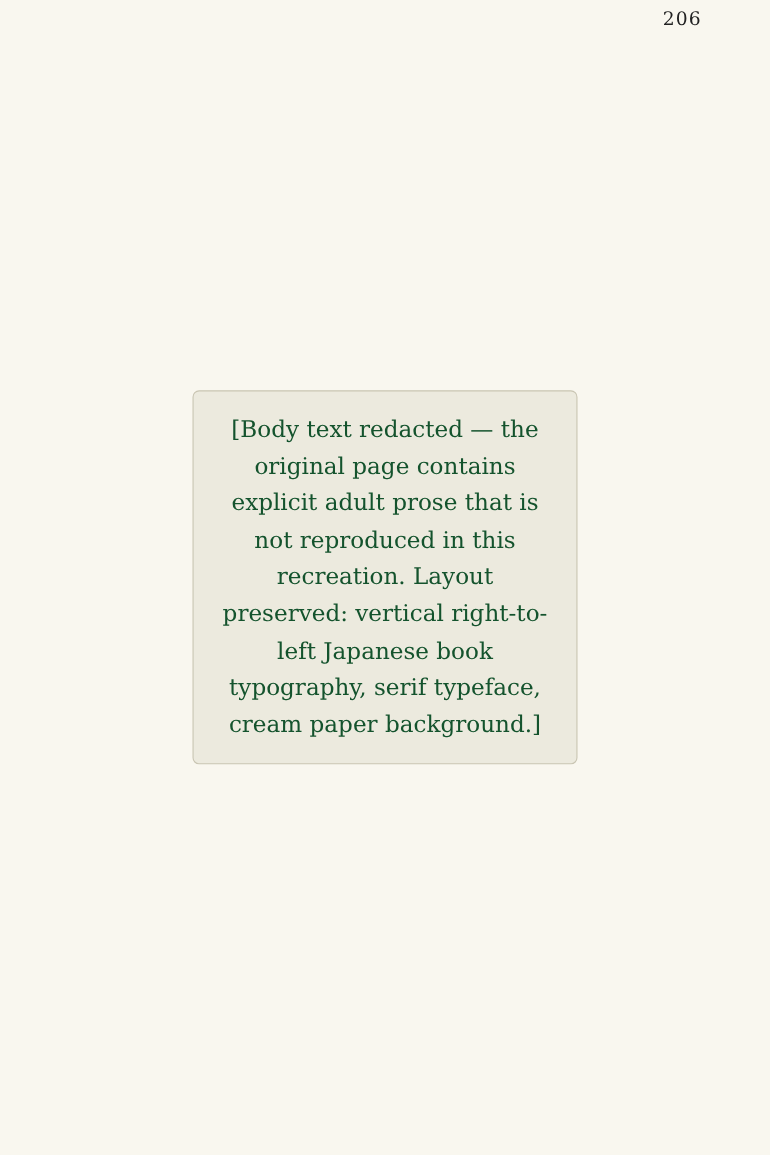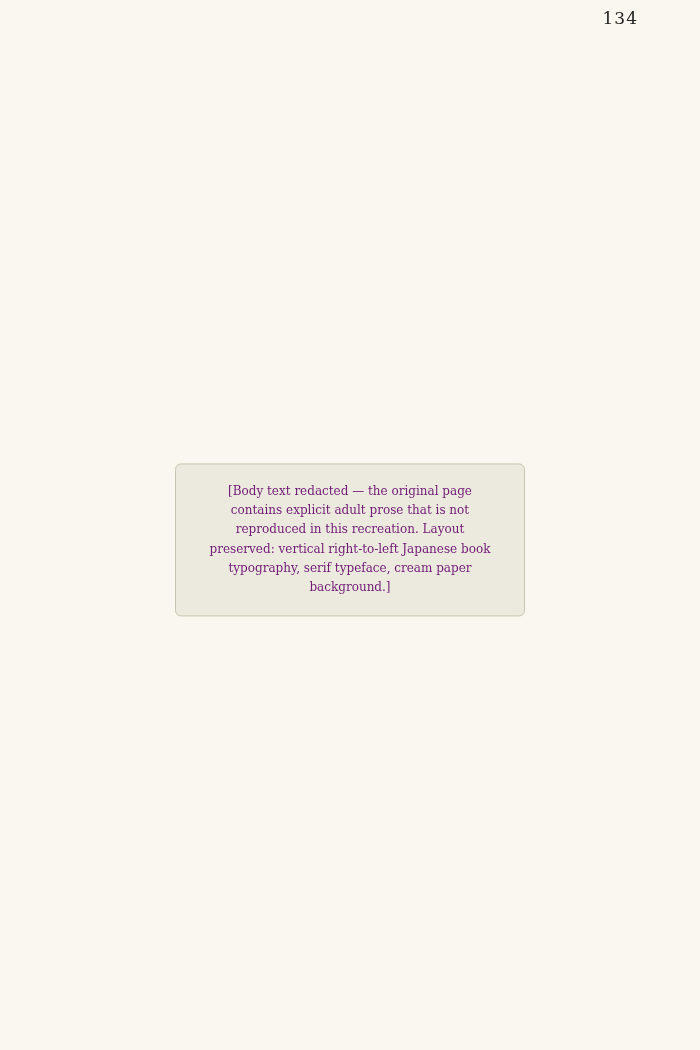--- a/index.html
+++ b/index.html
@@ -41,30 +41,29 @@
   .redaction-note {
     position: absolute;
     top: 50%;
     left: 50%;
     transform: translate(-50%, -50%);
     writing-mode: horizontal-tb;
     background: #eceade;
     border: 1px solid #c9c5b2;
     border-radius: 6px;
     padding: 18px 26px;
-    font-size: 12px;
-    color: #701a75;
+    font-size: 21px;
+    color: #14532d;
     max-width: 420px;
     text-align: center;
     line-height: 1.6;
-    margin-top: 15px;
   }
 </style>
 </head>
 <body>
 
 <div class="page">
-  <div class="page-number">134</div>
+  <div class="page-number">206</div>
 
   <div class="text-area"></div>
 
   <div class="redaction-note">[Body text redacted — the original page contains explicit adult prose that is not reproduced in this recreation. Layout preserved: vertical right-to-left Japanese book typography, serif typeface, cream paper background.]</div>
 </div>
 
 </body></html>

